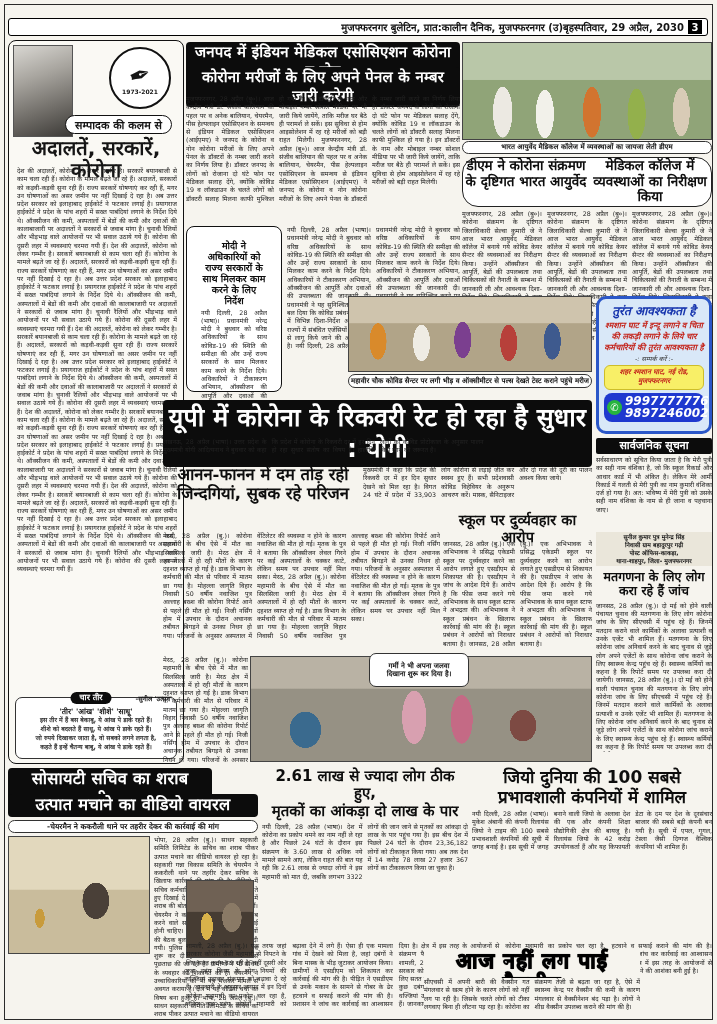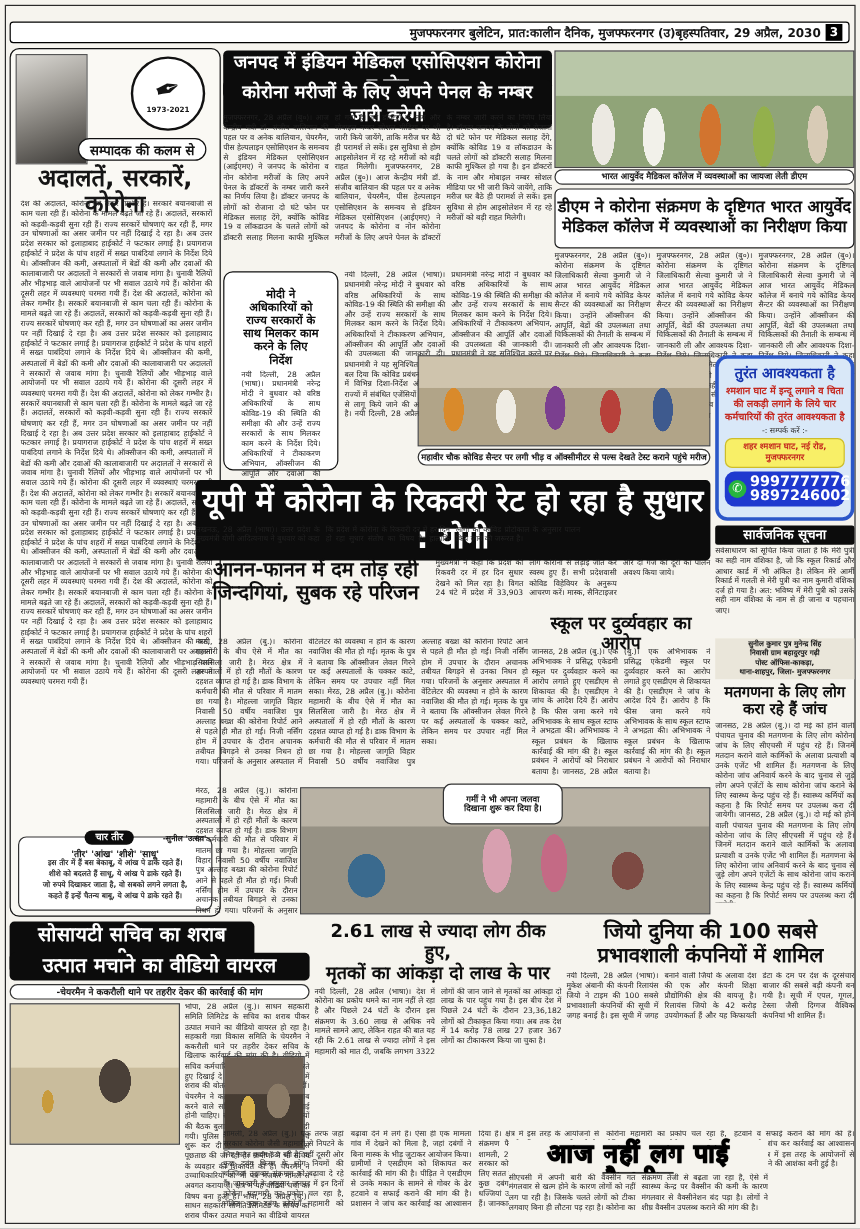--- a/index.html
+++ b/index.html
@@ -131,21 +131,21 @@
   <div class="abs" style="left:186px;top:226px;width:274px;height:166px;display:flex;gap:5px;">
     <div style="width:96px;border:1.5px solid #111;border-radius:8px;background:#fff;padding:14px;box-sizing:border-box;">
       <div class="blackhead" style="font-size:9.5px;">मोदी ने अधिकारियों को राज्य सरकारों के साथ मिलकर काम करने के लिए निर्देश</div>
       <div class="smalltxt" style="margin-top:2px;height:104px;">नयी दिल्ली, 28 अप्रैल (भाषा)। प्रधानमंत्री नरेन्द्र मोदी ने बुधवार को वरिष्ठ अधिकारियों के साथ कोविड-19 की स्थिति की समीक्षा की और उन्हें राज्य सरकारों के साथ मिलकर काम करने के निर्देश दिये। अधिकारियों ने टीकाकरण अभियान, ऑक्सीजन की आपूर्ति और दवाओं की उपलब्धता की जानकारी दी। प्रधानमंत्री ने यह सुनिश्चित करने पर बल दिया कि कोविड प्रबंधन के संबंध में विभिन्न दिशा-निर्देश और सलाहें राज्यों में संबंधित एजेंसियों द्वारा ठीक से लागू किये जाने की आवश्यकता है।</div>
     </div>
     <div class="smalltxt cols2" style="flex:1;height:160px;">नयी दिल्ली, 28 अप्रैल (भाषा)। प्रधानमंत्री नरेन्द्र मोदी ने बुधवार को वरिष्ठ अधिकारियों के साथ कोविड-19 की स्थिति की समीक्षा की और उन्हें राज्य सरकारों के साथ मिलकर काम करने के निर्देश दिये। अधिकारियों ने टीकाकरण अभियान, ऑक्सीजन की आपूर्ति और दवाओं की उपलब्धता की जानकारी दी। प्रधानमंत्री ने यह सुनिश्चित करने पर बल दिया कि कोविड प्रबंधन के संबंध में विभिन्न दिशा-निर्देश और सलाहें राज्यों में संबंधित एजेंसियों द्वारा ठीक से लागू किये जाने की आवश्यकता है। नयी दिल्ली, 28 अप्रैल (भाषा)। प्रधानमंत्री नरेन्द्र मोदी ने बुधवार को वरिष्ठ अधिकारियों के साथ कोविड-19 की स्थिति की समीक्षा की और उन्हें राज्य सरकारों के साथ मिलकर काम करने के निर्देश दिये। अधिकारियों ने टीकाकरण अभियान, ऑक्सीजन की आपूर्ति और दवाओं की उपलब्धता की जानकारी दी। प्रधानमंत्री ने यह सुनिश्चित करने पर बल दिया कि कोविड प्रबंधन के संबंध में विभिन्न दिशा-निर्देश और सलाहें राज्यों में संबंधित एजेंसियों द्वारा ठीक से लागू किये जाने की आवश्यकता है।</div>
   </div>
 
   <div class="abs ph ph-dm" style="left:462px;top:42px;width:250px;height:98px;"></div>
   <div class="abs capbox" style="left:462px;top:141px;width:250px;height:13px;">भारत आयुर्वेद मैडिकल कॉलेज में व्यवस्थाओं का जायजा लेती डीएम</div>
-  <div class="abs" style="left:462px;top:157px;width:250px;height:50px;border:1.5px solid #222;border-radius:5px;background:#fff;display:flex;flex-direction:column;justify-content:center;">
+  <div class="abs" style="left:462px;top:157px;width:250px;height:50px;border:1.5px solid #222;border-radius:16px;background:#fff;display:flex;flex-direction:row;justify-content:center;">
     <div class="blackhead" style="font-size:13.5px;">डीएम ने कोरोना संक्रमण के दृष्टिगत भारत आयुर्वेद</div>
     <div class="blackhead" style="font-size:13.5px;">मेडिकल कॉलेज में व्यवस्थाओं का निरीक्षण किया</div>
   </div>
   <div class="abs smalltxt cols3" style="left:462px;top:210px;width:250px;height:182px;">मुजफ्फरनगर, 28 अप्रैल (बु०)। कोरोना संक्रमण के दृष्टिगत जिलाधिकारी सेल्वा कुमारी जे ने आज भारत आयुर्वेद मेडिकल कॉलेज में बनाये गये कोविड केयर सैन्टर की व्यवस्थाओं का निरीक्षण किया। उन्होंने ऑक्सीजन की आपूर्ति, बेडों की उपलब्धता तथा चिकित्सकों की तैनाती के सम्बन्ध में जानकारी ली और आवश्यक दिशा-निर्देश दिये। जिलाधिकारी ने कहा कि कोरोना संक्रमित मरीजों के उपचार में किसी प्रकार की लापरवाही बर्दाश्त नहीं की जायेगी। निरीक्षण के दौरान सीएमओ समेत अनेक अधिकारी व चिकित्सालय प्रशासन के लोग मौजूद रहे। मुजफ्फरनगर, 28 अप्रैल (बु०)। कोरोना संक्रमण के दृष्टिगत जिलाधिकारी सेल्वा कुमारी जे ने आज भारत आयुर्वेद मेडिकल कॉलेज में बनाये गये कोविड केयर सैन्टर की व्यवस्थाओं का निरीक्षण किया। उन्होंने ऑक्सीजन की आपूर्ति, बेडों की उपलब्धता तथा चिकित्सकों की तैनाती के सम्बन्ध में जानकारी ली और आवश्यक दिशा-निर्देश दिये। जिलाधिकारी ने कहा कि कोरोना संक्रमित मरीजों के उपचार में किसी प्रकार की लापरवाही बर्दाश्त नहीं की जायेगी। निरीक्षण के दौरान सीएमओ समेत अनेक अधिकारी व चिकित्सालय प्रशासन के लोग मौजूद रहे। मुजफ्फरनगर, 28 अप्रैल (बु०)। कोरोना संक्रमण के दृष्टिगत जिलाधिकारी सेल्वा कुमारी जे ने आज भारत आयुर्वेद मेडिकल कॉलेज में बनाये गये कोविड केयर सैन्टर की व्यवस्थाओं का निरीक्षण किया। उन्होंने ऑक्सीजन की आपूर्ति, बेडों की उपलब्धता तथा चिकित्सकों की तैनाती के सम्बन्ध में जानकारी ली और आवश्यक दिशा-निर्देश दिये। जिलाधिकारी ने कहा कि कोरोना संक्रमित मरीजों के उपचार में किसी प्रकार की लापरवाही बर्दाश्त नहीं की जायेगी। निरीक्षण के दौरान सीएमओ समेत अनेक अधिकारी व चिकित्सालय प्रशासन के लोग मौजूद रहे।</div>
 
   <div class="abs ph ph-crowd" style="left:348px;top:296px;width:244px;height:76px;"></div>
   <div class="abs capbox" style="left:348px;top:374px;width:244px;height:14px;">महावीर चौक कोविड सैन्टर पर लगी भीड़ व ऑक्सीमीटर से पल्स देखते टेस्ट कराने पहुंचे मरीज</div>
 
   <div class="abs revbar" style="left:163px;top:400px;width:429px;font-size:25px;padding:2px 0;">यूपी में कोरोना के रिकवरी रेट हो रहा है सुधार : योगी</div>
   <div class="abs smalltxt cols4" style="left:163px;top:438px;width:429px;height:26px;">लखनऊ, 28 अप्रैल (भाषा)। उत्तर प्रदेश के मुख्यमंत्री योगी आदित्यनाथ ने बुधवार को कहा कि प्रदेश में कोरोना के रिकवरी दर में हर दिन हो रहा सुधार संतोष का विषय है। हालांकि लोगों को कोविड प्रोटोकाल के अनुसार पालन किये जाने की जरूरत है।</div>
@@ -161,21 +161,21 @@
   <div class="abs smalltxt cols3" style="left:163px;top:532px;width:277px;height:122px;">मेरठ, 28 अप्रैल (बु.)। कोरोना महामारी के बीच ऐसे में मौत का सिलसिला जारी है। मेरठ क्षेत्र में अस्पतालों में हो रही मौतों के कारण दहशत व्याप्त हो गई है। डाक विभाग के कर्मचारी की मौत से परिवार में मातम छा गया है। मोहल्ला जागृति विहार निवासी 50 वर्षीय नवाजिश पुत्र अल्लाह बख्श की कोरोना रिपोर्ट आने से पहले ही मौत हो गई। निजी नर्सिंग होम में उपचार के दौरान अचानक तबीयत बिगड़ने से उनका निधन हो गया। परिजनों के अनुसार अस्पताल में वेंटिलेटर की व्यवस्था न होने के कारण नवाजिश की मौत हो गई। मृतक के पुत्र ने बताया कि ऑक्सीजन लेवल गिरने पर कई अस्पतालों के चक्कर काटे, लेकिन समय पर उपचार नहीं मिल सका। मेरठ, 28 अप्रैल (बु.)। कोरोना महामारी के बीच ऐसे में मौत का सिलसिला जारी है। मेरठ क्षेत्र में अस्पतालों में हो रही मौतों के कारण दहशत व्याप्त हो गई है। डाक विभाग के कर्मचारी की मौत से परिवार में मातम छा गया है। मोहल्ला जागृति विहार निवासी 50 वर्षीय नवाजिश पुत्र अल्लाह बख्श की कोरोना रिपोर्ट आने से पहले ही मौत हो गई। निजी नर्सिंग होम में उपचार के दौरान अचानक तबीयत बिगड़ने से उनका निधन हो गया। परिजनों के अनुसार अस्पताल में वेंटिलेटर की व्यवस्था न होने के कारण नवाजिश की मौत हो गई। मृतक के पुत्र ने बताया कि ऑक्सीजन लेवल गिरने पर कई अस्पतालों के चक्कर काटे, लेकिन समय पर उपचार नहीं मिल सका।</div>
 
   <div class="abs smalltxt" style="left:163px;top:656px;width:85px;height:106px;">मेरठ, 28 अप्रैल (बु.)। कोरोना महामारी के बीच ऐसे में मौत का सिलसिला जारी है। मेरठ क्षेत्र में अस्पतालों में हो रही मौतों के कारण दहशत व्याप्त हो गई है। डाक विभाग के कर्मचारी की मौत से परिवार में मातम छा गया है। मोहल्ला जागृति विहार निवासी 50 वर्षीय नवाजिश पुत्र अल्लाह बख्श की कोरोना रिपोर्ट आने से पहले ही मौत हो गई। निजी नर्सिंग होम में उपचार के दौरान अचानक तबीयत बिगड़ने से उनका निधन हो गया। परिजनों के अनुसार अस्पताल में वेंटिलेटर की व्यवस्था न होने के कारण नवाजिश की मौत हो गई। मृतक के पुत्र ने बताया कि ऑक्सीजन लेवल गिरने पर कई अस्पतालों के चक्कर काटे, लेकिन समय पर उपचार नहीं मिल सका।</div>
   <div class="abs ph ph-street" style="left:250px;top:656px;width:342px;height:106px;">
     <div class="capbox" style="position:absolute;left:118px;top:-4px;width:98px;height:32px;flex-direction:column;">
       <div>गर्मी ने भी अपना जलवा</div>
       <div>दिखाना शुरू कर दिया है।</div>
     </div>
   </div>
 
-  <div class="abs adbox" style="left:596px;top:296px;width:116px;height:138px;">
+  <div class="abs adbox" style="left:596px;top:296px;width:116px;height:138px;font-style:italic;">
     <div class="adtitle">तुरंत आवश्यकता है</div>
     <div class="adbody">श्मशान घाट में इन्दू लगाने व चिता की लकड़ी लगाने के लिये चार कर्मचारियों की तुरंत आवश्यकता है</div>
     <div class="adcontact">-: सम्पर्क करें :-</div>
     <div class="adyellow">शहर श्मशान घाट, नई रोड, मुजफ्फरनगर</div>
     <div class="adphone">
       <span class="pic">✆</span>
       <span class="nums">
         <div>9997777776</div>
         <div>9897246002</div>
       </span>

